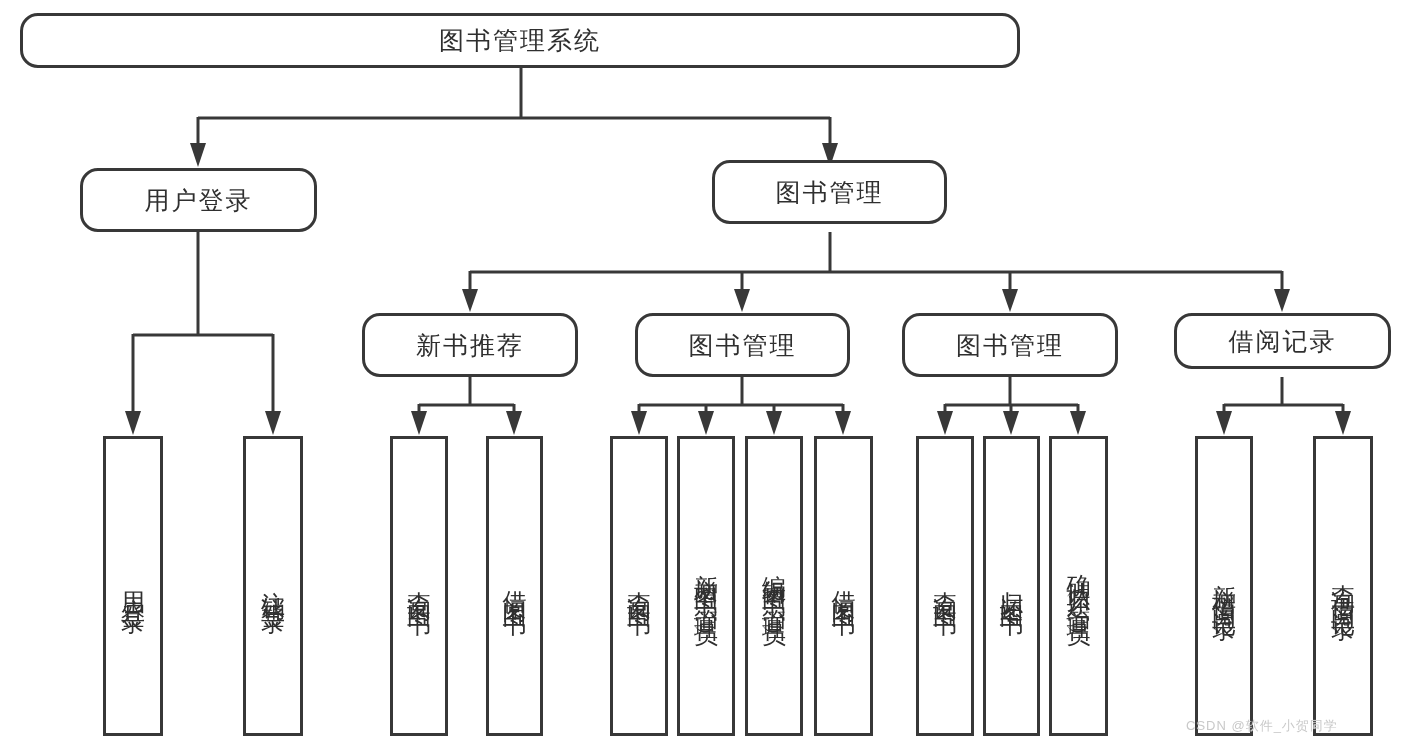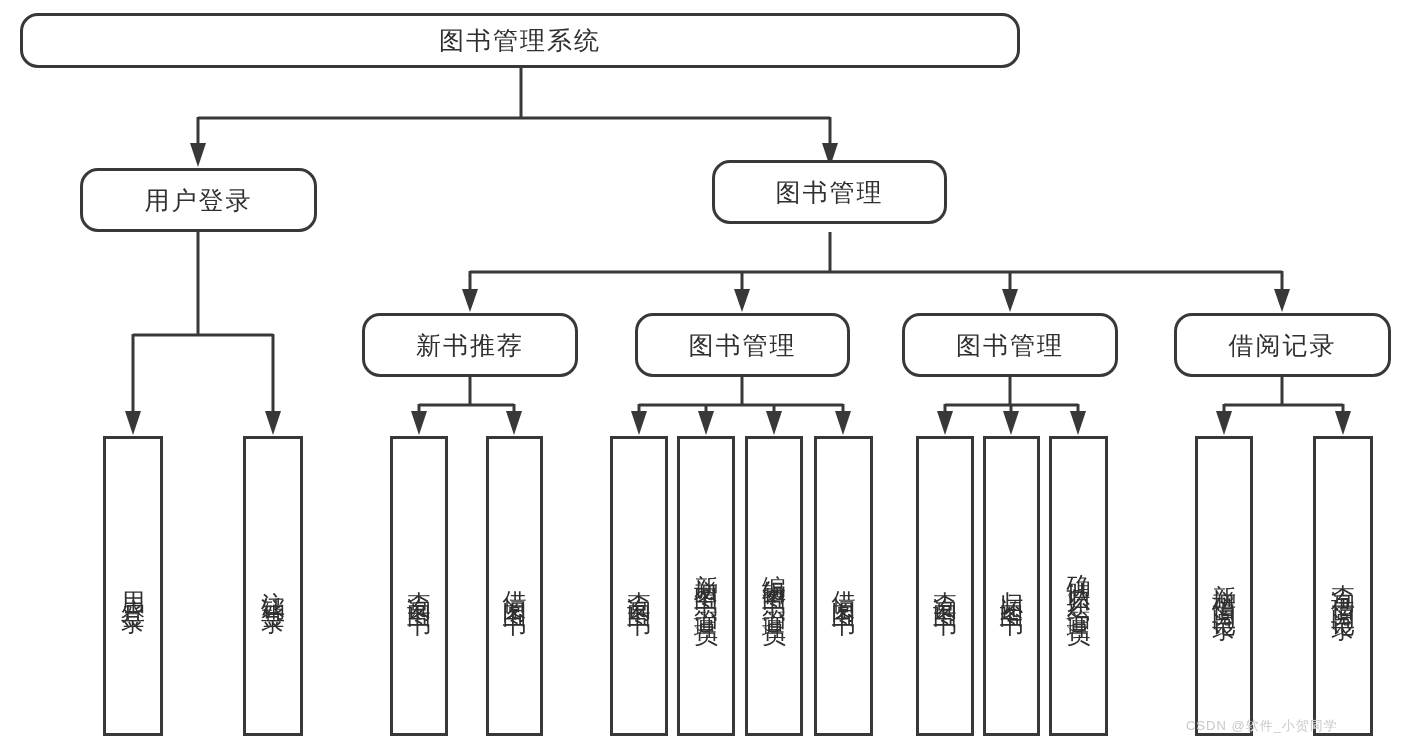--- a/index.html
+++ b/index.html
@@ -133,21 +133,21 @@
   </svg>
 
   <div class="node h" style="left:20px; top:13px; width:1000px; height:55px;">图书管理系统</div>
 
   <div class="node h" style="left:80px; top:168px; width:237px; height:64px;">用户登录</div>
   <div class="node h" style="left:712px; top:160px; width:235px; height:64px;">图书管理</div>
 
   <div class="node h" style="left:362px; top:313px; width:216px; height:64px;">新书推荐</div>
   <div class="node h" style="left:635px; top:313px; width:215px; height:64px;">图书管理</div>
   <div class="node h" style="left:902px; top:313px; width:216px; height:64px;">图书管理</div>
-  <div class="node h" style="left:1174px; top:313px; width:217px; height:64px;">借阅记录</div>
+  <div class="node h" style="left:1174px; top:313px; width:217px; height:56px;">借阅记录</div>
 
   <div class="node v" style="left:103px; top:436px; width:60px; height:300px;">
     <span class="vtext">用户登录</span>
   </div>
   <div class="node v" style="left:243px; top:436px; width:60px; height:300px;">
     <span class="vtext">注销登录</span>
   </div>
 
   <div class="node v" style="left:390px; top:436px; width:58px; height:300px;">
     <span class="vtext">查询图书</span>

